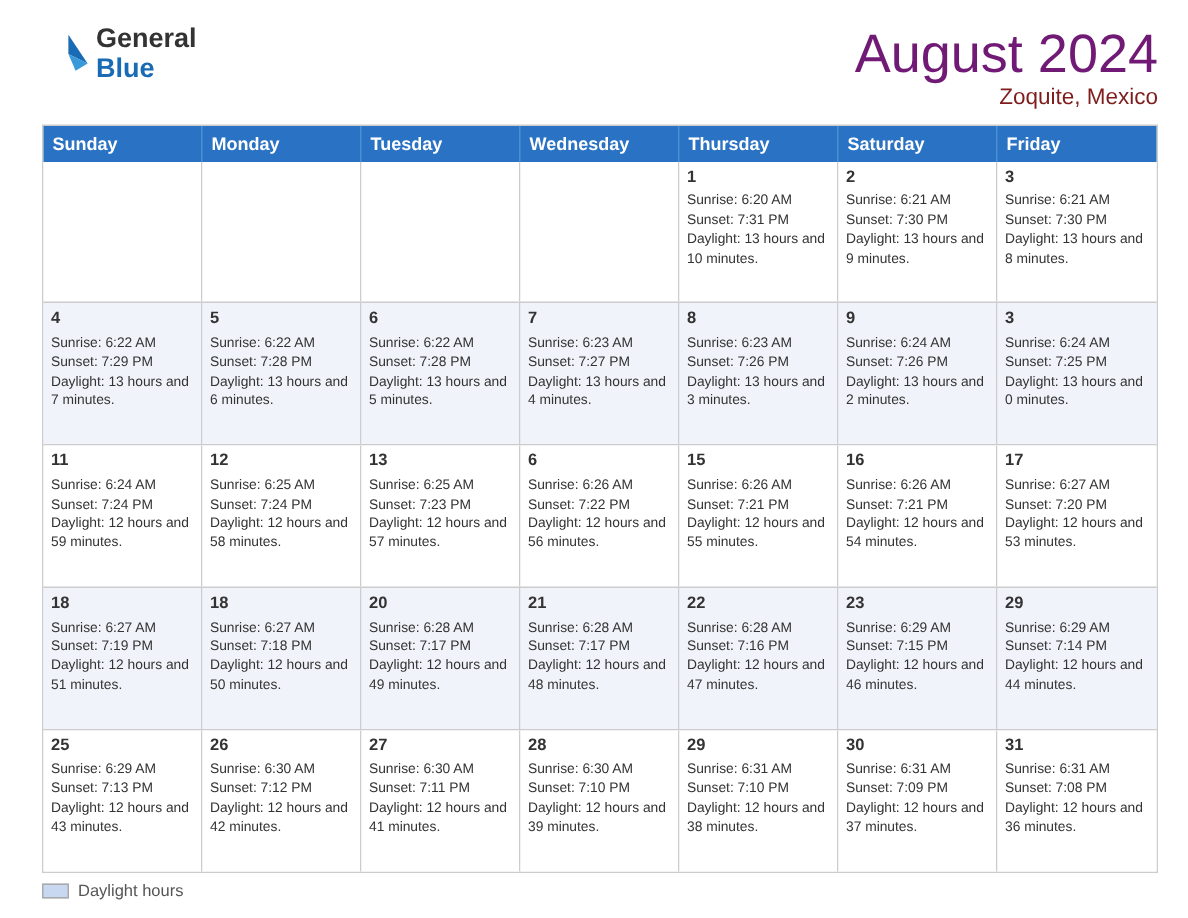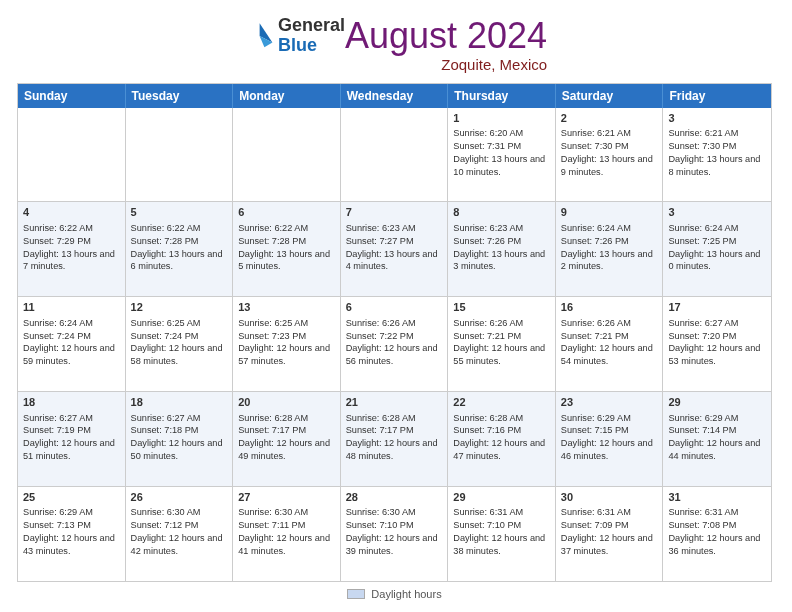--- a/index.html
+++ b/index.html
@@ -6,24 +6,23 @@
     body {
       font-family: Arial, sans-serif;
       background: #fff;
       width: 792px;
       height: 612px;
       overflow: hidden;
     }
     .page {
       width: 792px;
       height: 612px;
-      padding: 16px 20px 12px 17px;
+      padding: 16px 20px 12px 28px;
       display: flex;
       flex-direction: column;
-      align-items: center;
     }
     .header {
       display: flex;
       justify-content: space-between;
       align-items: flex-start;
       margin-bottom: 10px;
     }
     .logo {
       display: flex;
       align-items: center;
@@ -138,22 +137,22 @@
     </div>
     <div class="title-block">
       <div class="month-title">August 2024</div>
       <div class="location">Zoquite, Mexico</div>
     </div>
   </div>
 
   <div class="calendar">
     <div class="cal-header-row">
     <div class="cal-header-cell">Sunday</div>
+        <div class="cal-header-cell">Monday</div>
         <div class="cal-header-cell">Tuesday</div>
-        <div class="cal-header-cell">Monday</div>
         <div class="cal-header-cell">Wednesday</div>
         <div class="cal-header-cell">Thursday</div>
         <div class="cal-header-cell">Saturday</div>
         <div class="cal-header-cell">Friday</div>
       </div>
     <div class="cal-body">
     <div class="cal-row">
           <div class="cal-cell"></div>
           <div class="cal-cell"></div>
           <div class="cal-cell"></div>

